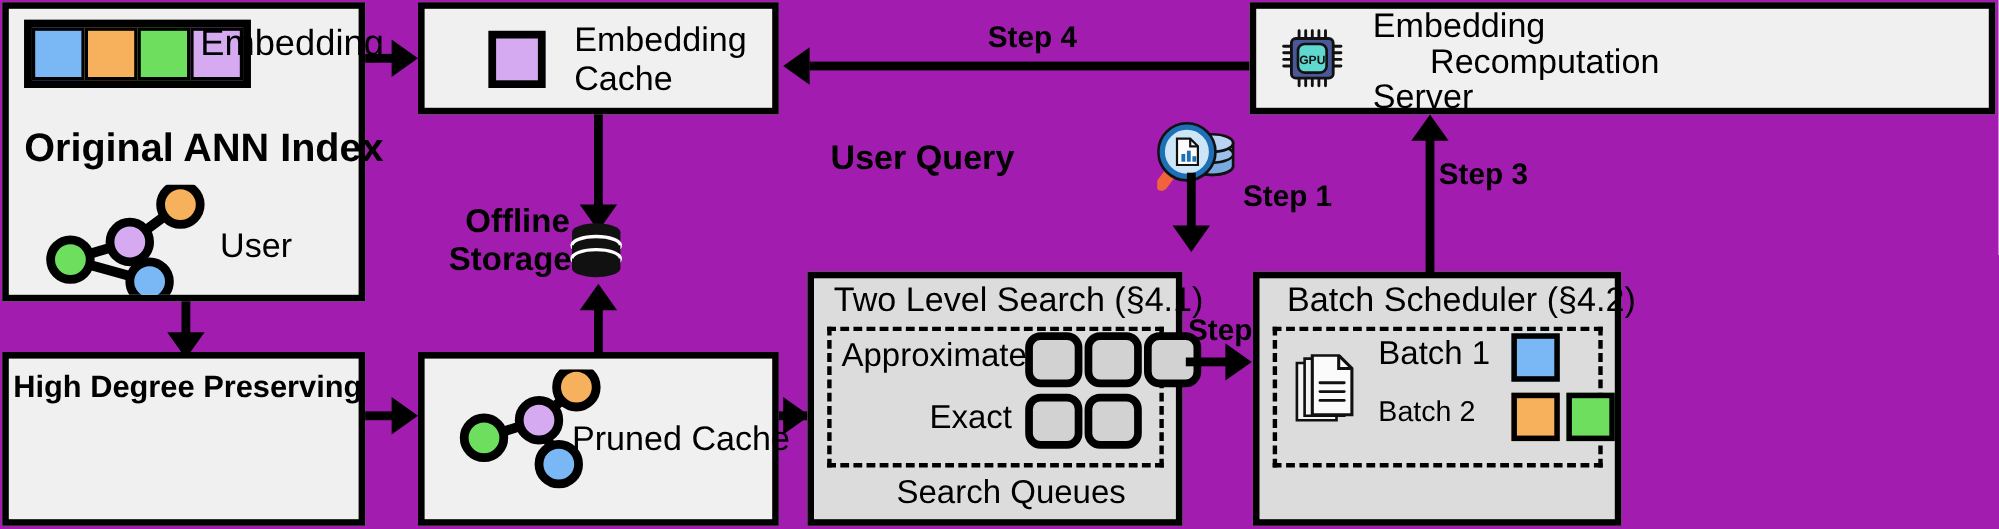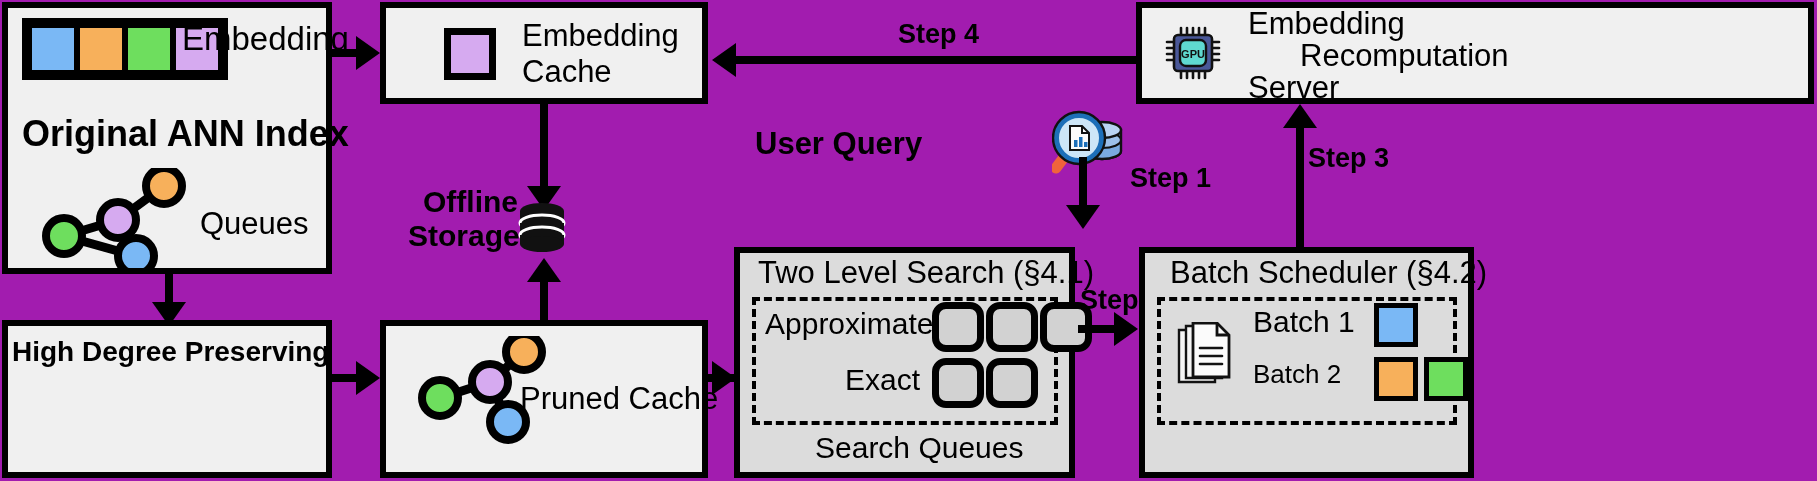--- a/index.html
+++ b/index.html
@@ -88,21 +88,21 @@
       <line x1="82" y1="52" x2="128" y2="18"></line>
       <line x1="82" y1="52" x2="100" y2="88"></line>
       <line x1="28" y1="68" x2="100" y2="88"></line>
     </g>
     <circle cx="128" cy="18" r="18" fill="#f7b05b" stroke="#000" stroke-width="8"></circle>
     <circle cx="82" cy="52" r="18" fill="#d6aaf0" stroke="#000" stroke-width="8"></circle>
     <circle cx="28" cy="68" r="18" fill="#6ede5e" stroke="#000" stroke-width="8"></circle>
     <circle cx="100" cy="88" r="18" fill="#7ab8f5" stroke="#000" stroke-width="8"></circle>
   </svg>
 
-  <div class="lbl" style="left:200px; top:206px; font-size:31px;">Queues</div>
+  <div class="lbl" style="left:200px; top:206px; font-size:31px;">User</div>
 
   <div class="box" style="left:380px; top:2px; width:328px; height:102px;"></div>
 
   <div class="emb-chip" style="left:444px; top:28px; background:#d6aaf0;"></div>
 
   <div class="lbl" style="left:522px; top:18px; font-size:31px;">Embedding</div>
   <div class="lbl" style="left:522px; top:54px; font-size:31px;">Cache</div>
 
   <div class="hline" style="left:332px; top:49px; width:28px;"></div>
   <div class="arrow-r" style="left:356px; top:36px;"></div>

